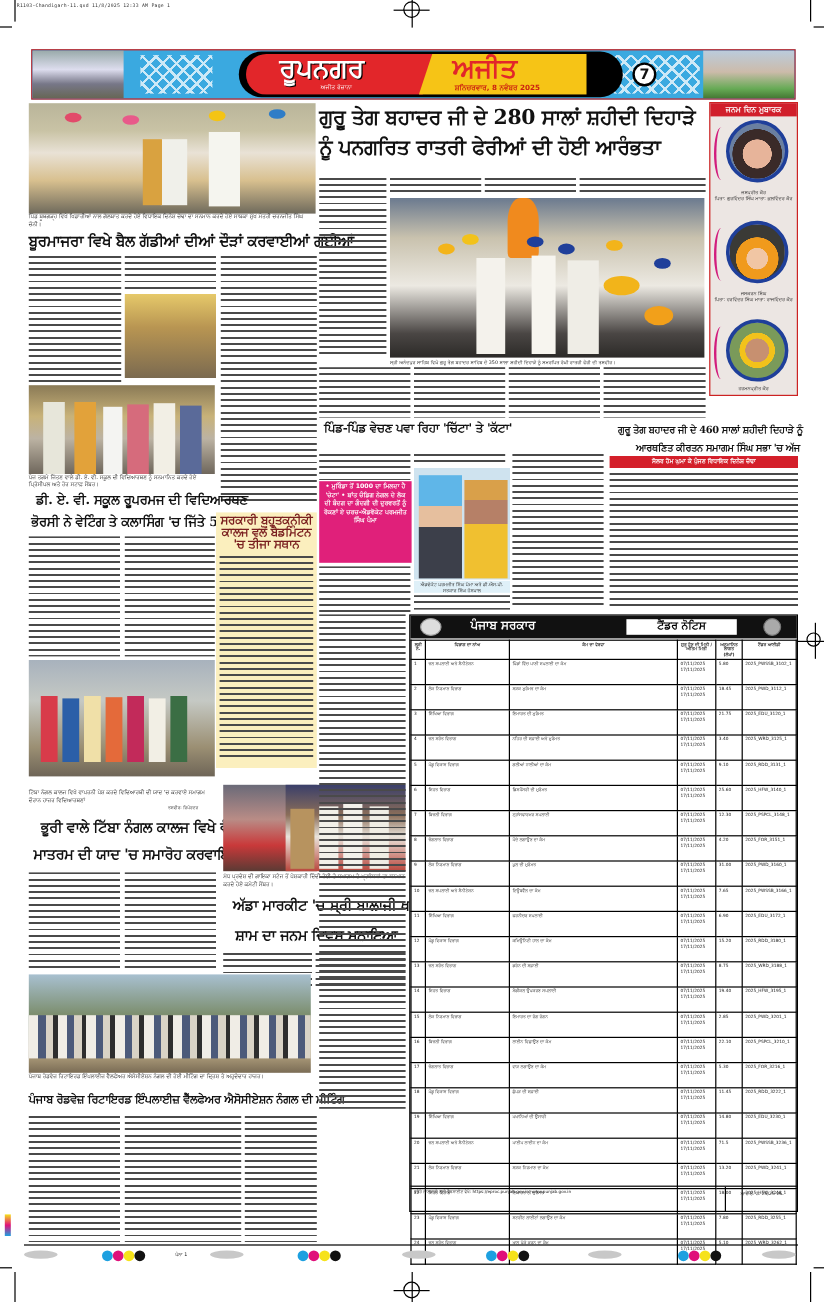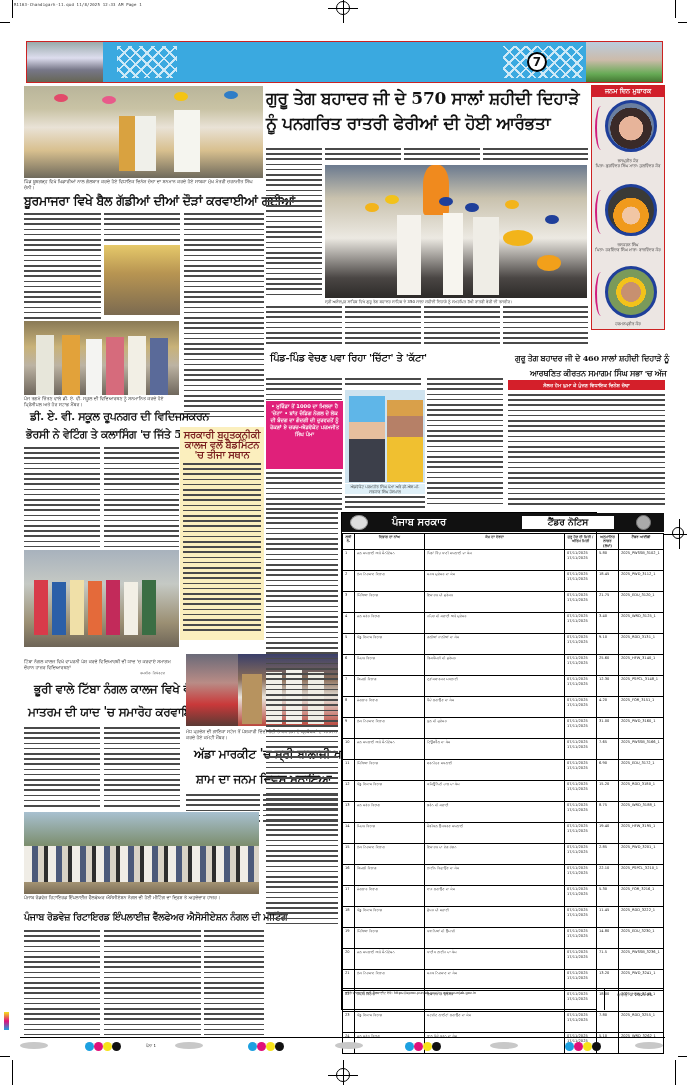--- a/index.html
+++ b/index.html
@@ -37,21 +37,21 @@
       background-image: repeating-linear-gradient(180deg, #4a4a4a 0 1.6px, transparent 1.6px 5.2px); color: transparent; }
   .rule { background: #000; height: 1px; }
 
   
   .bday { left: 591px; top: 85px; width: 74px; height: 245px; border: 1px solid #c22; background: #ece6e3; }
   .bday-head { left: 0; top: 0; width: 72px; height: 11px; background: #d11f2b; color: #fff; font-size: 6.5px; font-weight: bold; text-align: center; line-height: 11px; }
   .bday-circ { width: 52px; height: 52px; border-radius: 50%; border: 3px solid #1f3f9a; overflow: hidden; }
   .bday-name { font-size: 4px; line-height: 5px; text-align: center; color: #222; width: 70px; }
 
   
-  .tender { left: 341px; top: 512px; width: 256px; height: 498px; border: 1px solid #000; background: #fff; }
+  .tender { left: 341px; top: 512px; width: 324px; height: 498px; border: 1px solid #000; background: #fff; }
   .tender-head { left: 0; top: 0; width: 322px; height: 19px; background: #111; }
   .tender-title { left: 50px; top: 3px; color: #fff; font-size: 10px; font-weight: bold; font-family: "DejaVu Serif", serif; }
   .tender-notice { left: 180px; top: 3px; width: 92px; height: 13px; background: #fff; color: #000; font-size: 9px; font-weight: bold; text-align: center; line-height: 13px; font-family: "DejaVu Serif", serif; }
   .tender-emblem { left: 8px; top: 2px; width: 18px; height: 15px; border-radius: 50%; background: #ddd; border: 1px solid #999; }
   .tender-seal { left: 294px; top: 2px; width: 15px; height: 15px; border-radius: 50%; background: #aaa; border: 1px solid #777; }
   table.tt { position: absolute; left: 0; top: 20px; width: 322px; border-collapse: collapse; font-size: 3.6px; line-height: 4.4px; }
   table.tt th, table.tt td { border: 1px solid #000; padding: 1px 2px; vertical-align: top; color: #222; }
   table.tt th { font-weight: bold; text-align: center; height: 14px; }
   table.tt td { height: 21px; }
   .tender-foot { left: 0; top: 475px; width: 322px; height: 22px; border-top: 1px solid #000; font-size: 3.5px; line-height: 4.6px; padding: 2px 3px; color: #222; }
@@ -74,20 +74,28 @@
 <div class="abs crop-v" style="left:675px;top:1060px;height:25px"></div>
 <div class="abs crop-h" style="left:678px;top:1056px;width:9px"></div>
 <div class="abs reg" style="left:336px;top:1068px"></div>
 <div class="abs reg" style="left:672px;top:527px;width:12px;height:12px"></div>
 
 <div class="abs masthead">
   <div class="abs mh-photo-l"></div>
   <div class="abs mh-pattern" style="left:90px"></div>
   <div class="abs mh-pattern" style="left:476px;width:80px"></div>
   <div class="abs mh-photo-r"></div>
+  <div class="abs mh-pill">
+    <div class="abs mh-red"></div>
+    <div class="abs mh-yellow"></div>
+    <div class="abs mh-title1">ਰੂਪਨਗਰ</div>
+    <div class="abs mh-sub1">ਅਜੀਤ ਰੋਜ਼ਾਨਾ</div>
+    <div class="abs mh-title2">ਅਜੀਤ</div>
+    <div class="abs mh-date">ਸ਼ਨਿਚਰਵਾਰ, 8 ਨਵੰਬਰ 2025</div>
+  </div>
   <div class="abs mh-page">7</div>
 </div>
 
 <div class="abs photo" style="left:24px;top:86px;width:239px;height:92px;background:linear-gradient(180deg,#b9b59a 0%,#c9c3a5 25%,#e9e2d6 45%,#d8c08f 70%,#6f6a5c 100%)">
   <div class="abs" style="left:30px;top:8px;width:14px;height:8px;border-radius:50%;background:#e24a6a"></div>
   <div class="abs" style="left:78px;top:10px;width:14px;height:8px;border-radius:50%;background:#e85a8a"></div>
   <div class="abs" style="left:150px;top:6px;width:14px;height:9px;border-radius:50%;background:#f4c414"></div>
   <div class="abs" style="left:200px;top:5px;width:14px;height:8px;border-radius:50%;background:#2f7dc7"></div>
   <div class="abs" style="left:110px;top:30px;width:22px;height:55px;background:#f0f0ea"></div>
   <div class="abs" style="left:150px;top:24px;width:26px;height:62px;background:#f5f5ef"></div>
@@ -102,21 +110,21 @@
 
 <div class="abs photo" style="left:24px;top:321px;width:155px;height:74px;background:linear-gradient(180deg,#8a7a56 0%,#c8b279 35%,#bcb3a3 60%,#6f675c 100%)">
   <div class="abs" style="left:12px;top:14px;width:18px;height:60px;background:#e7e6da"></div>
   <div class="abs" style="left:38px;top:14px;width:18px;height:60px;background:#e2a23a"></div>
   <div class="abs" style="left:62px;top:18px;width:16px;height:56px;background:#f4f4f2"></div>
   <div class="abs" style="left:82px;top:16px;width:18px;height:58px;background:#d66b7c"></div>
   <div class="abs" style="left:104px;top:15px;width:18px;height:59px;background:#f2efe5"></div>
   <div class="abs" style="left:126px;top:17px;width:18px;height:57px;background:#5a6a99"></div>
 </div>
 <div class="abs caption" style="left:24px;top:396px;width:155px">ਪੰਜ ਤਗਮੇ ਜਿੱਤਣ ਵਾਲੇ ਡੀ. ਏ. ਵੀ. ਸਕੂਲ ਦੀ ਵਿਦਿਆਰਥਣ ਨੂੰ ਸਨਮਾਨਿਤ ਕਰਦੇ ਹੋਏ ਪ੍ਰਿੰਸੀਪਲ ਅਤੇ ਹੋਰ ਸਟਾਫ਼ ਮੈਂਬਰ।</div>
-<div class="abs headline" style="left:30px;top:410px;font-size:11px">ਡੀ. ਏ. ਵੀ. ਸਕੂਲ ਰੂਪਨਗਰ ਦੀ ਵਿਦਿਜਸਕਰਨ</div>
+<div class="abs headline" style="left:30px;top:410px;font-size:11px">ਡੀ. ਏ. ਵੀ. ਸਕੂਲ ਰੂਪਰਮਜ ਦੀ ਵਿਦਿਆਰਥਣ</div>
 <div class="abs headline" style="left:26px;top:428px;font-size:11px">ਭੋਰਸੀ ਨੇ ਵੇਟਿੰਗ ਤੇ ਕਲਾਸਿੰਗ 'ਚ ਜਿੱਤੇ 5 ਤਗਮੇ</div>
 <div class="abs body-text" style="left:24px;top:447px;width:76px;height:100px"></div>
 <div class="abs body-text" style="left:104px;top:447px;width:75px;height:100px"></div>
 <div class="abs photo" style="left:24px;top:550px;width:155px;height:97px;background:linear-gradient(180deg,#a8b2bd 0%,#c5c9c4 35%,#9b8f73 75%,#6e6557 100%)">
   <div class="abs" style="left:10px;top:30px;width:14px;height:55px;background:#d83b4a"></div>
   <div class="abs" style="left:28px;top:32px;width:14px;height:53px;background:#2b5fa8"></div>
   <div class="abs" style="left:46px;top:30px;width:14px;height:55px;background:#f0e0a8"></div>
   <div class="abs" style="left:64px;top:31px;width:14px;height:54px;background:#e46a3a"></div>
   <div class="abs" style="left:82px;top:30px;width:14px;height:55px;background:#c22a5a"></div>
   <div class="abs" style="left:100px;top:32px;width:14px;height:53px;background:#f2efe5"></div>
@@ -150,21 +158,21 @@
 
 <div class="abs photo" style="left:24px;top:812px;width:235px;height:82px;background:linear-gradient(180deg,#a8c0d0 0%,#7d8f70 40%,#c2b08a 75%,#7a6c55 100%)">
   <div class="abs" style="left:0;top:34px;width:235px;height:36px;background:repeating-linear-gradient(90deg,#f0ede6 0 8px,#4c5a7a 8px 14px,#d9d3c6 14px 20px,#2e2e2e 20px 24px)"></div>
 </div>
 <div class="abs caption" style="left:24px;top:895px;width:240px">ਪੰਜਾਬ ਰੋਡਵੇਜ਼ ਰਿਟਾਇਰਡ ਇੰਪਲਾਈਜ਼ ਵੈੱਲਫੇਅਰ ਐਸੋਸੀਏਸ਼ਨ ਨੰਗਲ ਦੀ ਹੋਈ ਮੀਟਿੰਗ ਦਾ ਦ੍ਰਿਸ਼ ਤੇ ਅਹੁਦੇਦਾਰ ਹਾਜ਼ਰ।</div>
 <div class="abs headline" style="left:24px;top:911px;font-size:9.5px">ਪੰਜਾਬ ਰੋਡਵੇਜ਼ ਰਿਟਾਇਰਡ ਇੰਪਲਾਈਜ਼ ਵੈੱਲਫੇਅਰ ਐਸੋਸੀਏਸ਼ਨ ਨੰਗਲ ਦੀ ਮੀਟਿੰਗ</div>
 <div class="abs body-text" style="left:24px;top:930px;width:76px;height:105px"></div>
 <div class="abs body-text" style="left:104px;top:930px;width:97px;height:105px"></div>
 <div class="abs body-text" style="left:204px;top:930px;width:60px;height:105px"></div>
 
-<div class="abs headline" style="left:266px;top:88px;font-size:17px">ਗੁਰੂ ਤੇਗ ਬਹਾਦਰ ਜੀ ਦੇ 570 ਸਾਲਾਂ ਸ਼ਹੀਦੀ ਦਿਹਾੜੇ</div>
+<div class="abs headline" style="left:266px;top:88px;font-size:17px">ਗੁਰੂ ਤੇਗ ਬਹਾਦਰ ਜੀ ਦੇ 280 ਸਾਲਾਂ ਸ਼ਹੀਦੀ ਦਿਹਾੜੇ</div>
 <div class="abs headline" style="left:266px;top:113px;font-size:17px">ਨੂੰ ਪਨਗਰਿਤ ਰਾਤਰੀ ਫੇਰੀਆਂ ਦੀ ਹੋਈ ਆਰੰਭਤਾ</div>
 <div class="abs body-text" style="left:266px;top:148px;width:56px;height:150px"></div>
 <div class="abs body-text" style="left:325px;top:148px;width:76px;height:14px"></div>
 <div class="abs body-text" style="left:404px;top:148px;width:76px;height:14px"></div>
 <div class="abs body-text" style="left:483px;top:148px;width:105px;height:14px"></div>
 <div class="abs photo" style="left:325px;top:165px;width:262px;height:133px;background:linear-gradient(180deg,#6b7a8f 0%,#c9c2ae 25%,#ece9e2 55%,#4a4644 85%,#2c2a28 100%)">
   <div class="abs" style="left:98px;top:0;width:26px;height:50px;border-radius:40% 40% 10% 10%;background:#f08a1e"></div>
   <div class="abs" style="left:40px;top:38px;width:14px;height:9px;border-radius:50%;background:#f3b41a"></div>
   <div class="abs" style="left:60px;top:30px;width:14px;height:9px;border-radius:50%;background:#f2c21b"></div>
   <div class="abs" style="left:114px;top:32px;width:14px;height:9px;border-radius:50%;background:#1f3f9a"></div>

